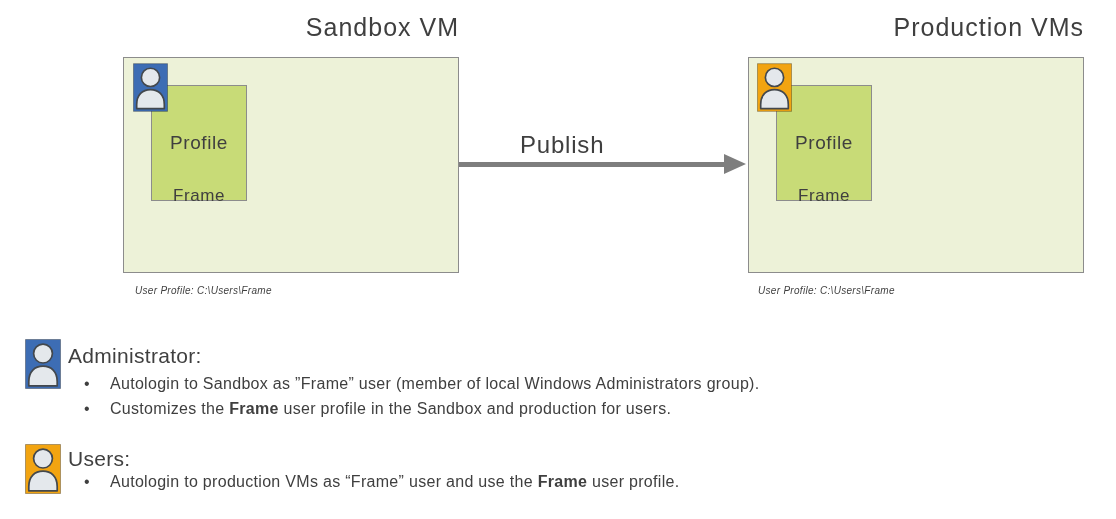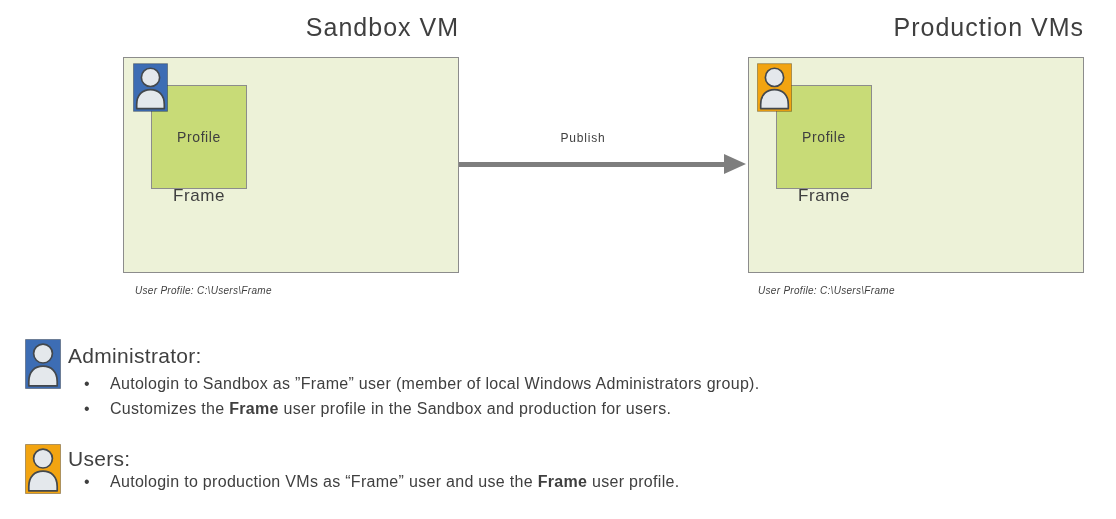--- a/index.html
+++ b/index.html
@@ -46,27 +46,27 @@
     background: var(--vm-box-fill);
     border: 1px solid var(--box-border);
   }
   .vm-box.sandbox { left: 123px; }
   .vm-box.production { left: 748px; }
 
   .profile-box {
     position: absolute;
     top: 85px;
     width: 96px;
-    height: 104px;
+    height: 116px;
     background: var(--profile-box-fill);
     border: 1px solid var(--box-border);
     display: flex;
     align-items: center;
     justify-content: center;
-    font-size: 14px;
+    font-size: 19px;
     letter-spacing: 0.6px;
   }
   .profile-box.sandbox { left: 151px; }
   .profile-box.production { left: 776px; }
 
   .frame-label {
     position: absolute;
     top: 185px;
     width: 96px;
     text-align: center;
@@ -95,25 +95,24 @@
   .person-icon.admin { color: var(--admin-blue); }
   .person-icon.users { color: var(--users-orange); }
   .person-icon.diagram-left  { left: 133px; top: 63px; width: 35px; height: 49px; }
   .person-icon.diagram-right { left: 757px; top: 63px; width: 35px; height: 49px; }
   .person-icon.legend-admin  { left: 25px; top: 339px; width: 36px; height: 50px; }
   .person-icon.legend-users  { left: 25px; top: 444px; width: 36px; height: 50px; }
 
   
   .publish-label {
     position: absolute;
-    left: 500px;
+    left: 520px;
     top: 131px;
     width: 166px;
-    text-align: center;
-    font-size: 12px;
+    font-size: 24px;
     letter-spacing: 0.8px;
   }
   .arrow-line {
     position: absolute;
     left: 459px;
     top: 162px;
     width: 268px;
     height: 5px;
     background: var(--arrow-gray);
   }

